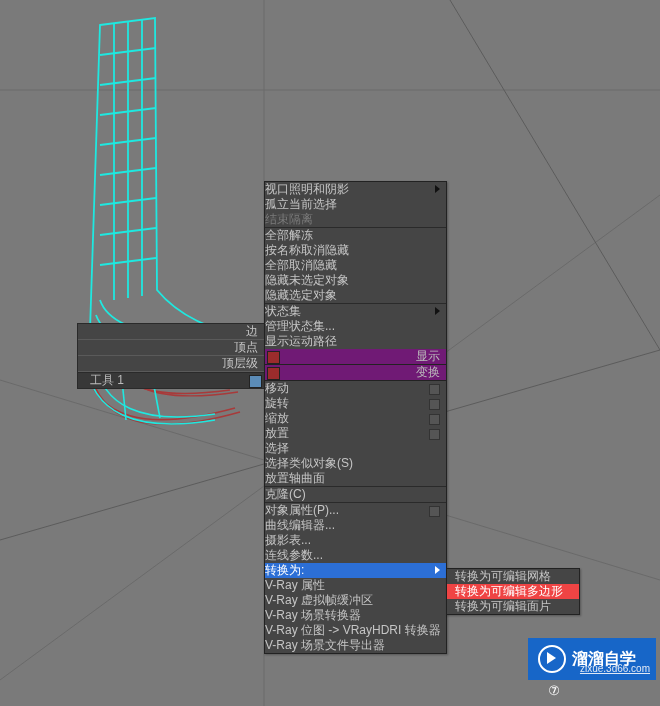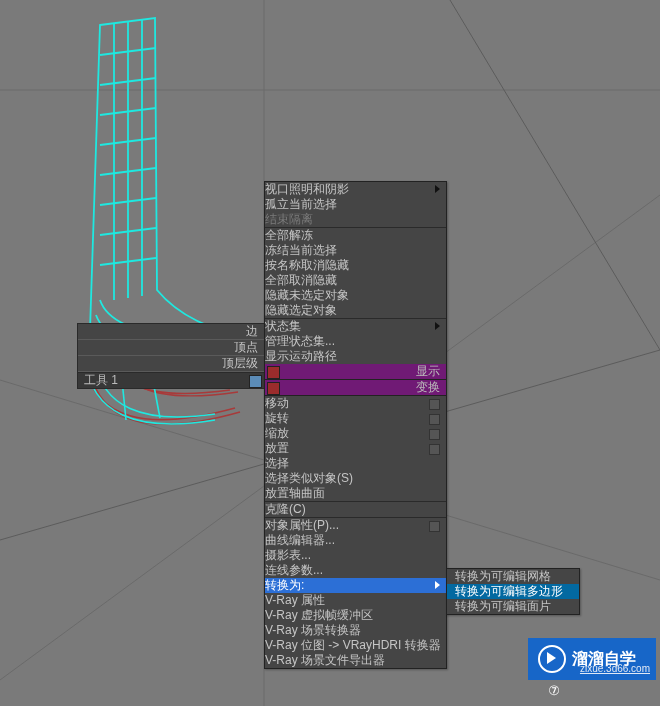--- a/index.html
+++ b/index.html
@@ -45,21 +45,21 @@
     color: #c5c5c5;
     border-bottom: 1px solid #5a5a5a;
   }
   .left-quad .row:last-child { border-bottom: none; }
   .left-quad .footer {
     height: 15px;
     line-height: 15px;
     background: #383838;
     color: #bbb;
     border-top: 1px solid #2a2a2a;
-    padding: 0 6px;
+    padding: 0 12px;
     position: relative;
   }
   .left-quad .footer .sq {
     position: absolute;
     right: 2px;
     top: 2px;
     width: 11px; height: 11px;
     background: #5b8cb8;
     border: 1px solid #222;
   }
@@ -141,21 +141,21 @@
     border: 1px solid #222;
     box-shadow: 1px 1px 2px rgba(0,0,0,.3);
   }
   .sub .item {
     height: 15px;
     line-height: 15px;
     padding: 0 8px;
     color: #c5c5c5;
   }
   .sub .item.hl {
-    background: #0369a1;
+    background: #ef4444;
     color: #fff;
   }
 
   
   .brand {
     position: absolute;
     right: 4px;
     bottom: 26px;
     width: 128px;
     height: 42px;
@@ -262,21 +262,20 @@
     <span class="sq"></span>
   </div>
 </div>
 
 <div class="ctx">
   <div class="item"><span>视口照明和阴影</span><span class="arrow"></span></div>
   <div class="item">孤立当前选择</div>
   <div class="item disabled">结束隔离</div>
   <div class="sep"></div>
   <div class="item">全部解冻</div>
-  <div class="item">冻结当前选择</div>
   <div class="item">按名称取消隐藏</div>
   <div class="item">全部取消隐藏</div>
   <div class="item">隐藏未选定对象</div>
   <div class="item">隐藏选定对象</div>
   <div class="sep"></div>
   <div class="item"><span>状态集</span><span class="arrow"></span></div>
   <div class="item">管理状态集...</div>
   <div class="item">显示运动路径</div>
 
   <div class="header-row">

